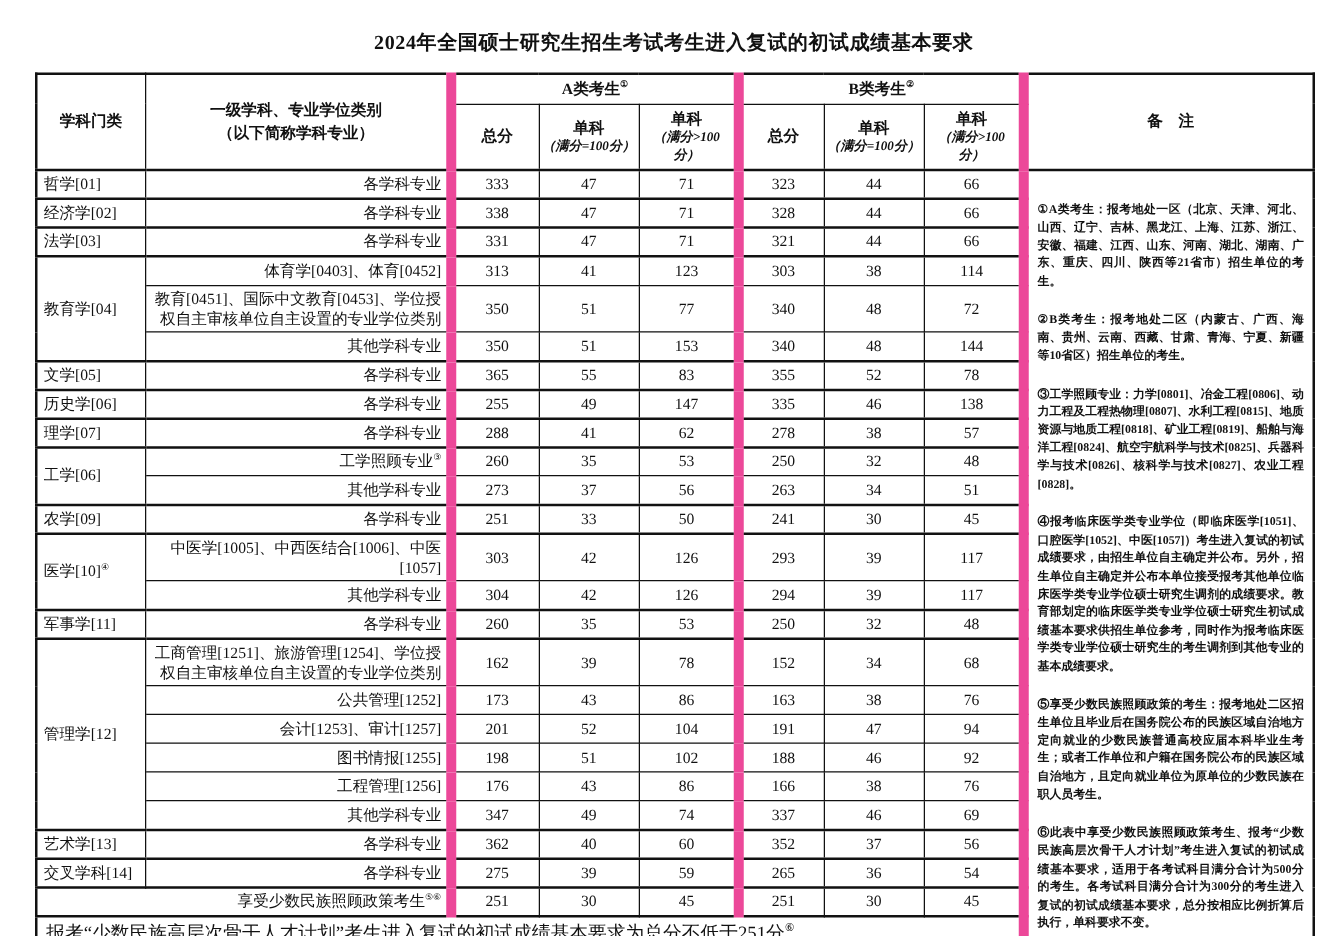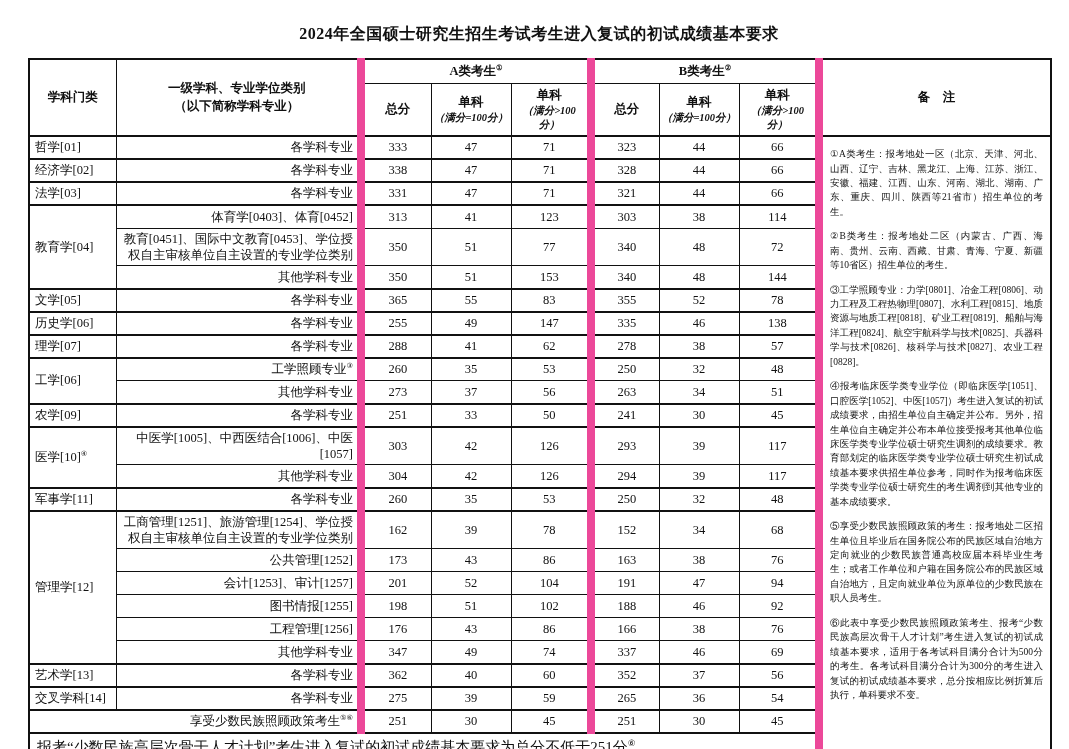--- a/index.html
+++ b/index.html
@@ -22,22 +22,22 @@
   .sub-note { font-size:10.5px; font-weight:bold;font-style:italic; }
   tbody tr { height:23px; }
   td { font-size:12.5px; padding:2px 4px; line-height:1.3; }
   .cat-cell { text-align:left; padding-left:5px;margin-left:26px; }
   .subj-cell { text-align:right; padding-left:7px; }
   .score-cell { text-align:center; }
   .thick-left { border-left:8px solid #ec4899; }
   tr.group-start td { border-top:2px solid #111; }
   .remarks-cell { vertical-align:top; padding:8px 7px 4px 7px; }
   .remark-para {
-    font-size:9.5px; font-weight:400; line-height:1.52;
-    text-align:justify; margin:2px 0 10px 0;
+    font-size:9.5px; font-weight:700; line-height:1.52;
+    text-align:justify; margin:16px 0 10px 0;
   }
   .footer-cell { font-size:15px; padding:4px 7px; text-align:left; }
   sup { font-size:0.58em; vertical-align:super; line-height:0; }
   .hdr-line { line-height:1.4; }
 </style>
 </head>
 <body>
 
 <div class="page">
   <h1 class="title">2024年全国硕士研究生招生考试考生进入复试的初试成绩基本要求</h1>

